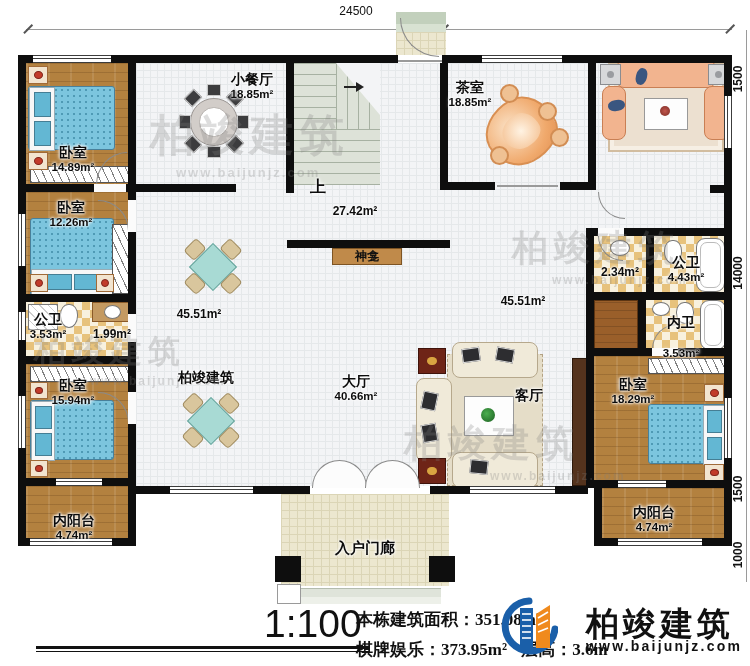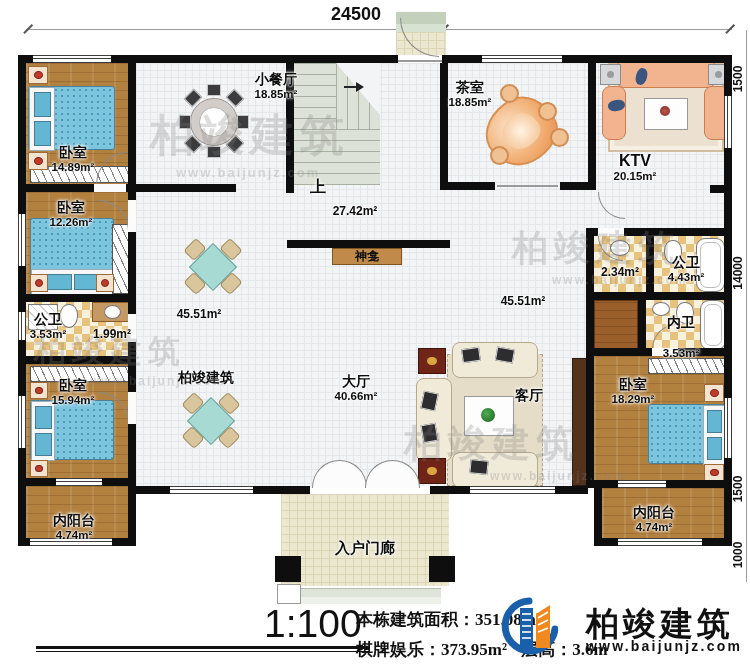--- a/index.html
+++ b/index.html
@@ -57,21 +57,21 @@
   .dch{background:#3c3c3e;border:1px solid #c9c9c9;z-index:3;}
   .gtb{background:#a8dad4;border:1.5px solid #67a39b;transform:rotate(45deg);z-index:3;}
   .gch{background:#d9c69d;border:1px solid #9f8a5d;border-radius:4px;z-index:3;}
   .shr{background:#c08a4a;border:1.5px solid #7e5423;z-index:5;display:flex;align-items:center;justify-content:center;font-weight:bold;font-size:12px;color:#111;}
   .tvc{background:#54331d;border:1px solid #2e1a0c;z-index:3;}
   .col{background:#0e0e0e;z-index:5;}
   .step{z-index:2;}
   
   .lbl{position:absolute;z-index:7;display:flex;flex-direction:column;align-items:center;font-weight:bold;color:#0c0c0c;line-height:1.12;text-align:center;text-shadow:0 0 2px #fff,0 0 3px #fff,0 0 4px #fff;pointer-events:none;}
   .lbl .nm{font-size:14px;} .lbl .ar{font-size:11.5px;} .lbl .ar-only{font-size:12px;}
-  .dimt{position:absolute;font-weight:bold;font-size:18px;z-index:7;}
+  .dimt{position:absolute;font-weight:normal;font-size:12px;z-index:7;}
   .vdim{position:absolute;width:64px;text-align:center;font-weight:bold;font-size:12px;transform:rotate(-90deg);z-index:7;}
   .dline{background:#9a9a9a;z-index:1;}
   .tick{width:12px;height:1.5px;background:#555;transform:rotate(-45deg);z-index:2;}
   
   .wm{position:absolute;color:#7e7e7e;opacity:.26;font-weight:bold;white-space:nowrap;z-index:8;pointer-events:none;}
   .wm .big{letter-spacing:6px;}
   .wm .url{display:block;letter-spacing:2px;}
   
   .ft{position:absolute;z-index:9;}
   .ft-line{font-family:"Liberation Serif","DejaVu Serif",serif;font-weight:600;font-size:17px;}
@@ -302,34 +302,30 @@
     <span class="ar-only">1.99m²</span>
   </div>
   <div class="lbl" style="left:40px;top:378px;width:66px;">
     <span class="nm">卧室</span>
       <span class="ar">15.94m²</span>
   </div>
   <div class="lbl" style="left:38px;top:513px;width:72px;">
     <span class="nm">内阳台</span>
       <span class="ar">4.74m²</span>
   </div>
-  <div class="lbl" style="left:240px;top:72px;width:72px;">
+  <div class="lbl" style="left:216px;top:72px;width:72px;">
     <span class="nm">小餐厅</span>
       <span class="ar">18.85m²</span>
   </div>
   <div class="lbl" style="left:304px;top:178px;width:28px;">
     <span class="nm" style="font-size:16px;">上</span>
   </div>
   <div class="lbl" style="left:436px;top:80px;width:68px;">
     <span class="nm">茶室</span>
       <span class="ar">18.85m²</span>
-  </div>
-  <div class="lbl" style="left:600px;top:152px;width:70px;">
-    <span class="nm" style="font-size:16px;">KTV</span>
-      <span class="ar">20.15m²</span>
   </div>
   <div class="lbl" style="left:324px;top:205px;width:62px;">
     <span class="ar-only">27.42m²</span>
   </div>
   <div class="lbl" style="left:168px;top:308px;width:62px;">
     <span class="ar-only">45.51m²</span>
   </div>
   <div class="lbl" style="left:492px;top:295px;width:62px;">
     <span class="ar-only">45.51m²</span>
   </div>

